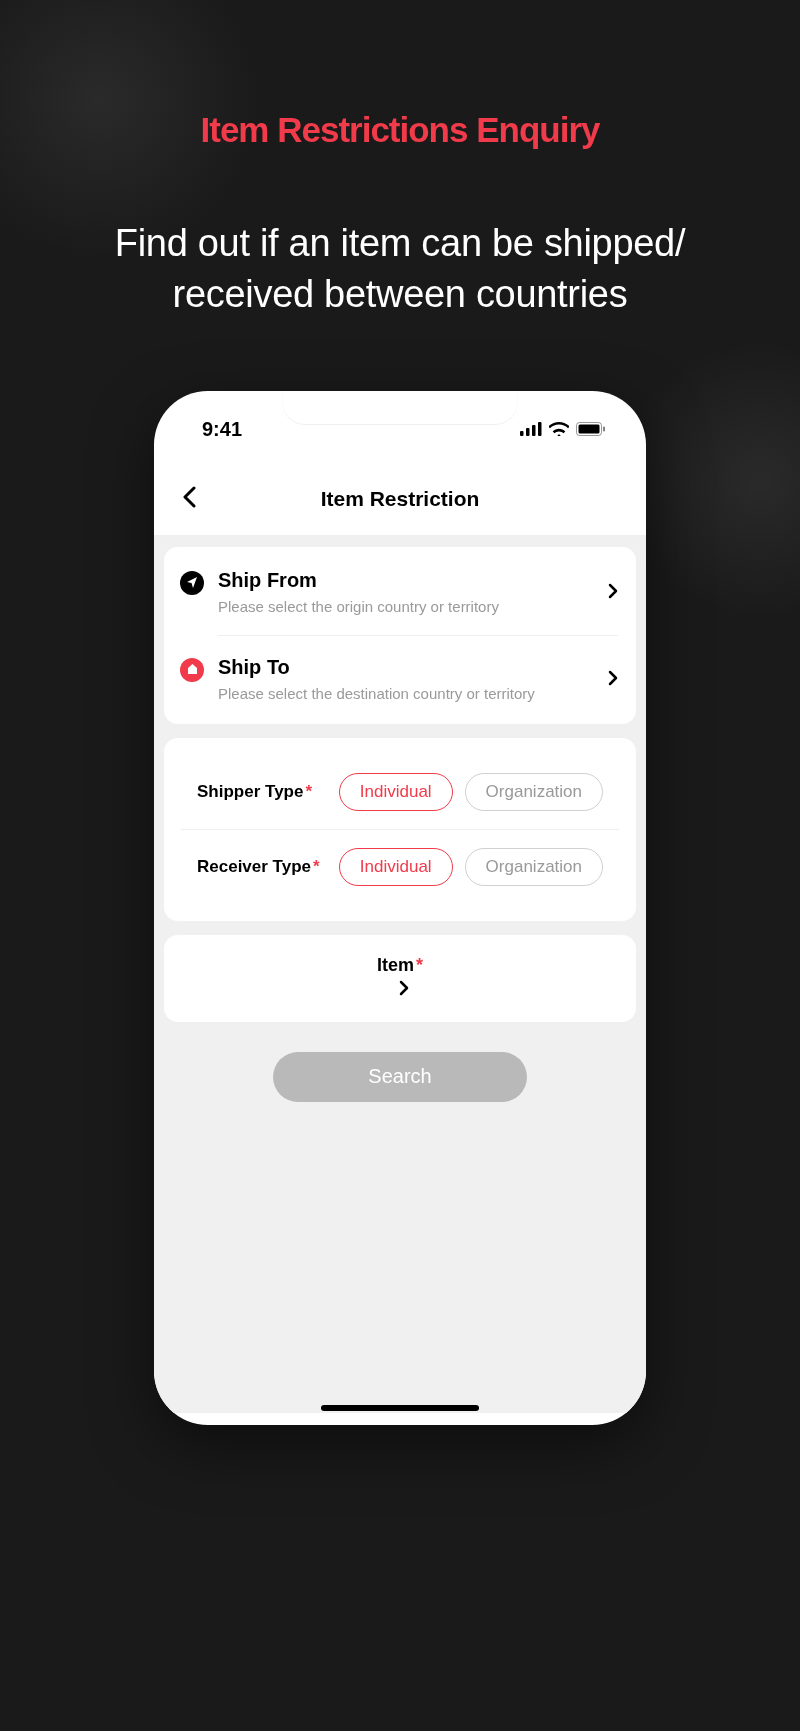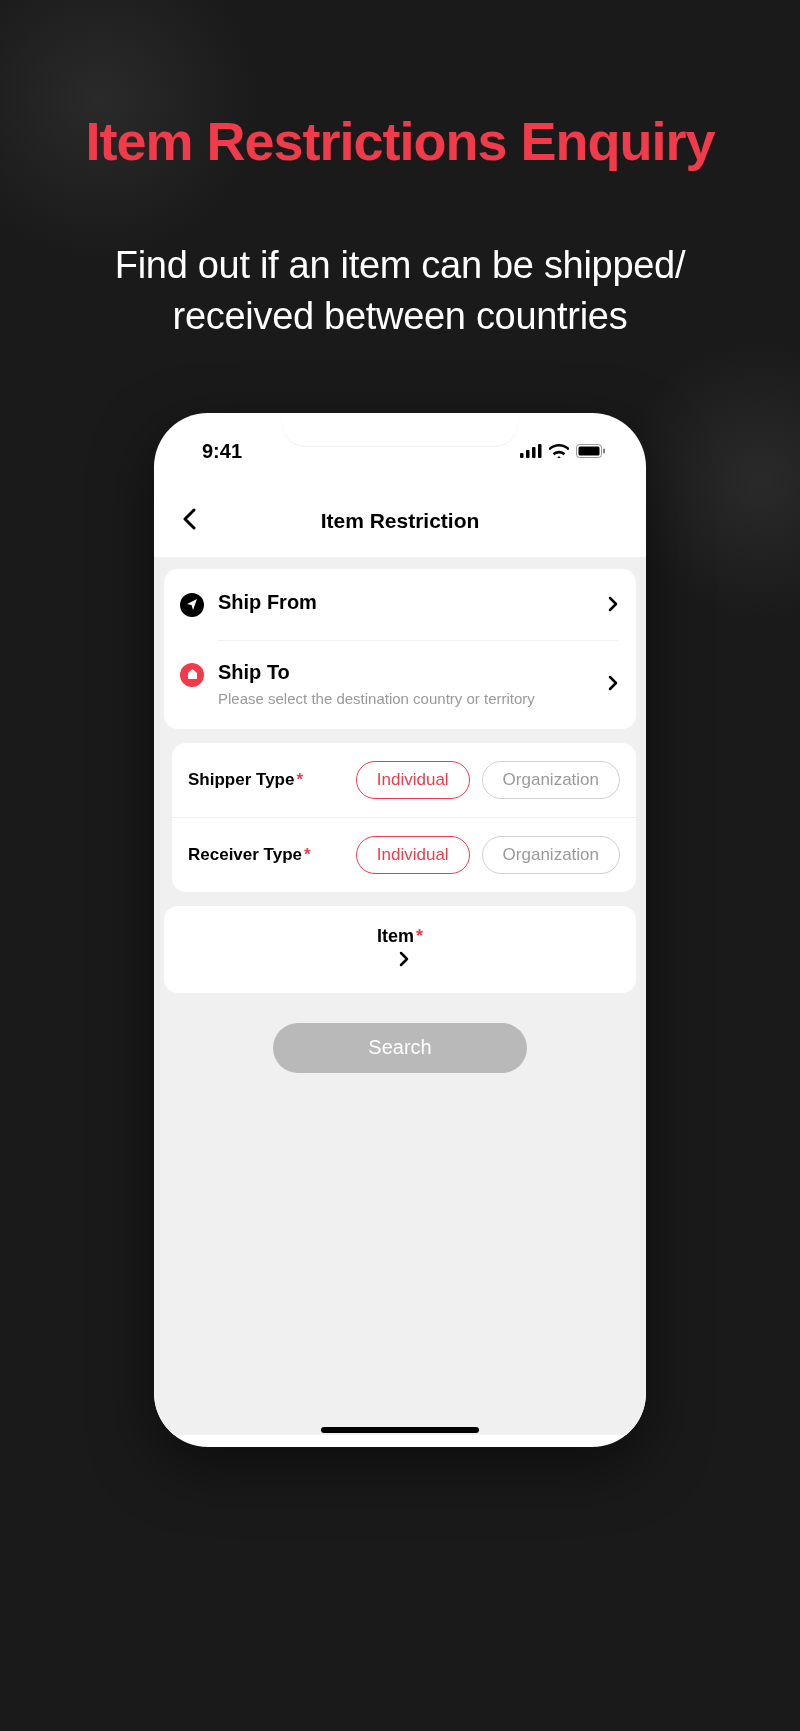--- a/index.html
+++ b/index.html
@@ -30,21 +30,21 @@
       width: 280px;
       height: 280px;
       border-radius: 50%;
       background: radial-gradient(circle, #2a2a2a 0%, #1a1a1a 70%);
       top: 340px;
       right: -100px;
     }
     .hero-title {
       position: relative;
       color: #f13b4a;
-      font-size: 54px;
+      font-size: 35px;
       font-weight: 700;
       text-align: center;
       padding-top: 110px;
       letter-spacing: -1px;
     }
     .hero-subtitle {
       position: relative;
       color: #ffffff;
       font-size: 38px;
       font-weight: 400;
@@ -171,22 +171,21 @@
       font-weight: 600;
       align-self: center;
       margin-left: 8px;
     }
     .hr {
       border: none;
       border-top: 1px solid #efefef;
       margin: 20px 0 20px 38px;
     }
     .type-card {
-      padding: 0;
-      margin-left: 8px;
+      padding: 17px;
     }
     .type-row {
       display: flex;
       align-items: center;
       justify-content: space-between;
       padding: 18px 16px;
       gap: 12px;
     }
     .type-row + .type-row {
       border-top: 1px solid #efefef;
@@ -312,20 +311,21 @@
 
     <div class="card ship-card">
       <div class="ship-row">
         <div class="ship-icon ship-icon-from">
           <svg width="13" height="13" viewBox="0 0 13 13">
               <path d="M1 6 L11 1 L7 12 L5.5 7 Z" fill="#fff"></path>
             </svg>
         </div>
         <div class="ship-text">
           <div class="ship-label">Ship From</div>
+          <div class="ship-hint">Please select the origin country or territory</div>
         </div>
         <div class="chevron">
           <svg width="10" height="16" viewBox="0 0 10 16">
               <path d="M2 2 L8 8 L2 14" stroke="#000" stroke-width="2.5" fill="none" stroke-linecap="round" stroke-linejoin="round"></path>
             </svg>
         </div>
       </div>
       <hr class="hr">
       <div class="ship-row">
         <div class="ship-icon ship-icon-to">

